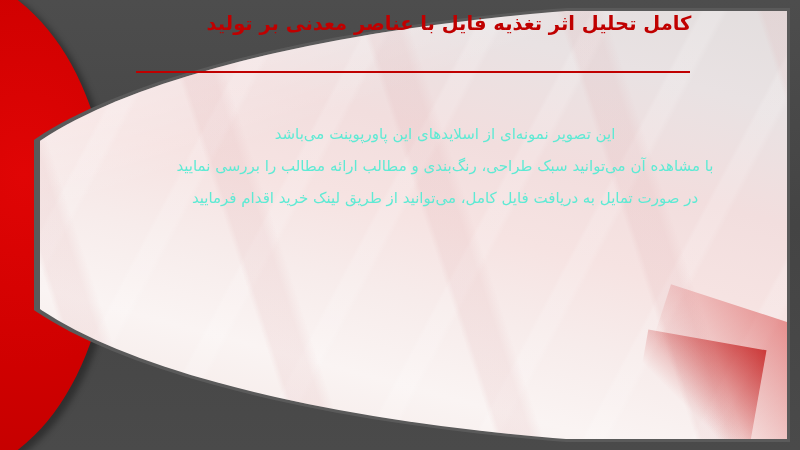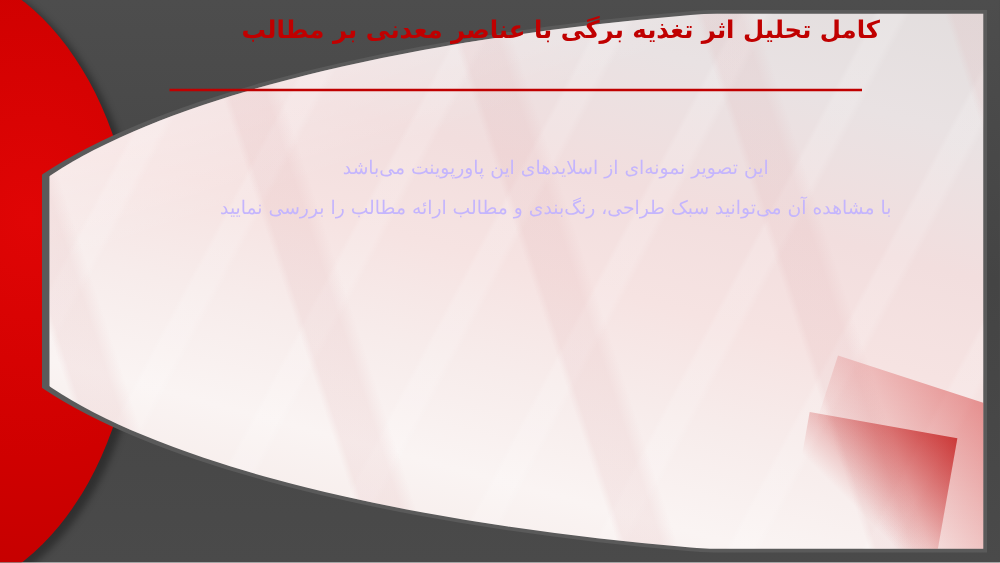--- a/index.html
+++ b/index.html
@@ -165,21 +165,21 @@
 
   .body-block {
     position: absolute;
     top: 118px;
     right: 30px;
     left: 120px;
     text-align: center;
     direction: rtl;
   }
   .body-line {
-    color: #c4b5fd;
+    color: #5eead4;
     font-size: 15px;
     line-height: 32px;
     white-space: nowrap;
   }
 </style>
 </head>
 <body>
 
 <div id="slide">
 
@@ -193,24 +193,25 @@
   <div class="panel">
     <div class="sheen"></div>
     <div class="sheen2"></div>
     <div class="corner-red"></div>
     <div class="corner-red-2"></div>
   </div>
 
   <div class="content">
 
     <div class="title-block">
-      <div class="title-line">کامل تحلیل اثر تغذیه برگی با عناصر معدنی بر مطالب</div>
+      <div class="title-line">کامل تحلیل اثر تغذیه فایل با عناصر معدنی بر تولید</div>
     </div>
 
     <div class="title-rule"></div>
 
     <div class="body-block">
       <div class="body-line">این تصویر نمونه‌ای از اسلایدهای این پاورپوینت می‌باشد</div>
       <div class="body-line">با مشاهده آن می‌توانید سبک طراحی، رنگ‌بندی و مطالب ارائه مطالب را بررسی نمایید</div>
+      <div class="body-line">در صورت تمایل به دریافت فایل کامل، می‌توانید از طریق لینک خرید اقدام فرمایید</div>
     </div>
 
   </div>
 </div>
 
 </body></html>

